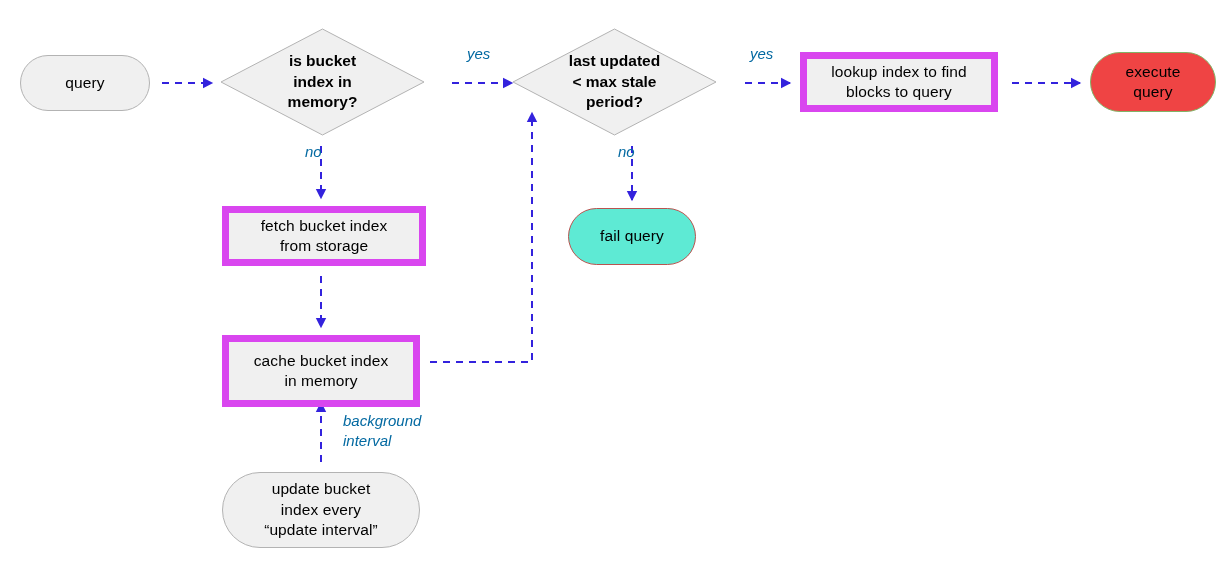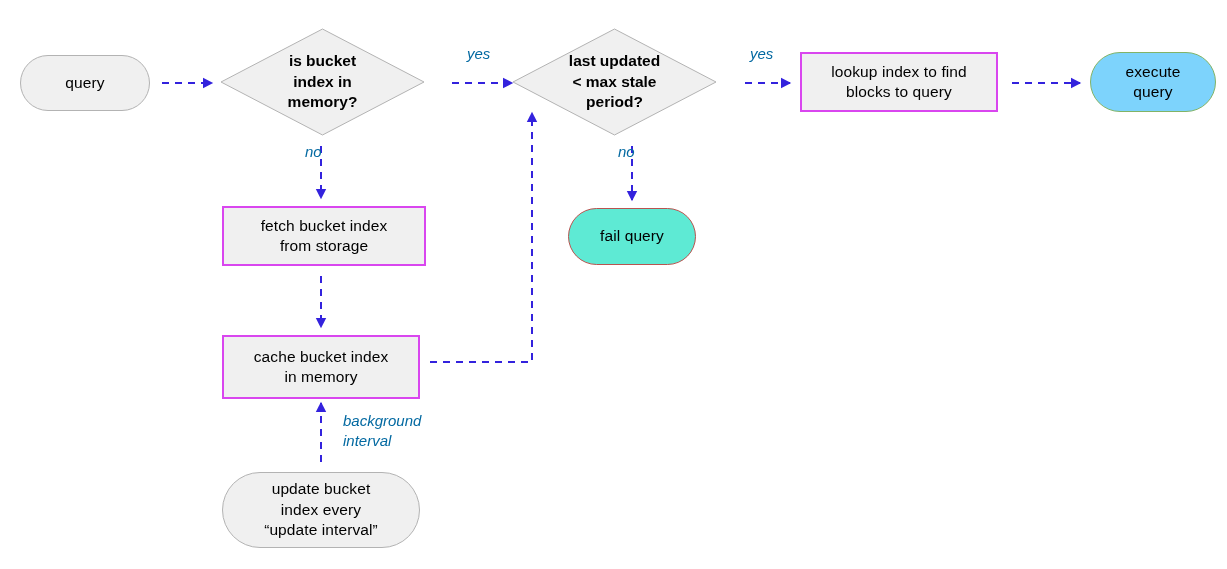--- a/index.html
+++ b/index.html
@@ -38,33 +38,33 @@
     line-height: 1.32;
     letter-spacing: 0.1px;
   }
   .node .lbl {
     display: block;
     white-space: pre-line;
     padding: 0 6px;
   }
   .rect {
     background: #f0f0f0;
-    border: 2px solid #d946ef;
+    border: 7px solid #d946ef;
   }
   .terminal {
     background: #f0f0f0;
     border: 1px solid #b3b3b3;
     border-radius: 999px;
   }
   .terminal.red {
     background: #5eead4;
     border-color: #b85450;
   }
   .terminal.green {
-    background: #7dd3fc;
+    background: #ef4444;
     border-color: #82b366;
   }
   .diamond-wrap {
     position: absolute;
     font-weight: bold;
   }
   .diamond-wrap svg {
     position: absolute;
     left: 0;
     top: 0;
@@ -126,21 +126,21 @@
           <polygon points="102.5,1 204,54 102.5,107 1,54" fill="#f0f0f0" stroke="#b3b3b3" stroke-width="1"></polygon>
         </svg>
         <div class="dlabel">is bucket
 index in
 memory?</div>
       </div>
       <div class="node rect" style="left: 222px; top: 206px; width: 204px; height: 60px;">
         <span class="lbl">fetch bucket index
 from storage</span>
       </div>
-      <div class="node rect" style="left: 222px; top: 335px; width: 198px; height: 64px;">
+      <div class="node rect" style="left: 222px; top: 335px; width: 198px; height: 72px;">
         <span class="lbl">cache bucket index
 in memory</span>
       </div>
       <div class="node terminal" style="left: 222px; top: 472px; width: 198px; height: 76px;">
         <span class="lbl">update bucket
 index every
 “update interval”</span>
       </div>
       <div class="diamond-wrap" style="left: 512px; top: 28px; width: 205px; height: 108px;">
         <svg width="205" height="108" viewBox="0 0 205 108">

